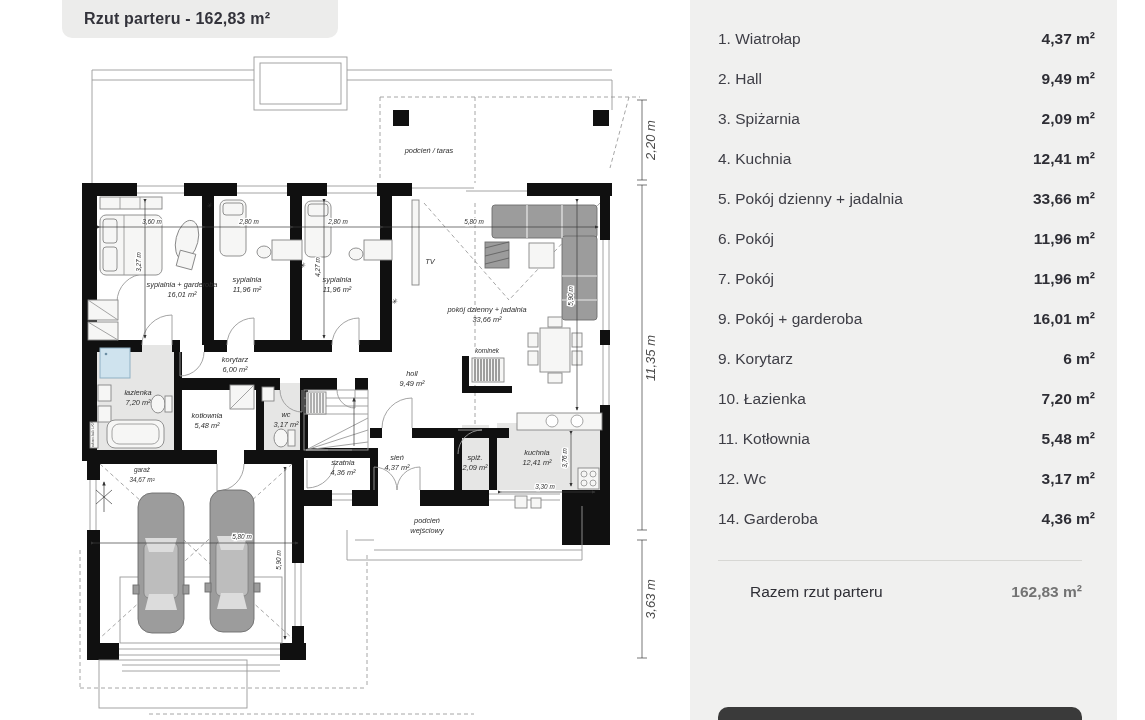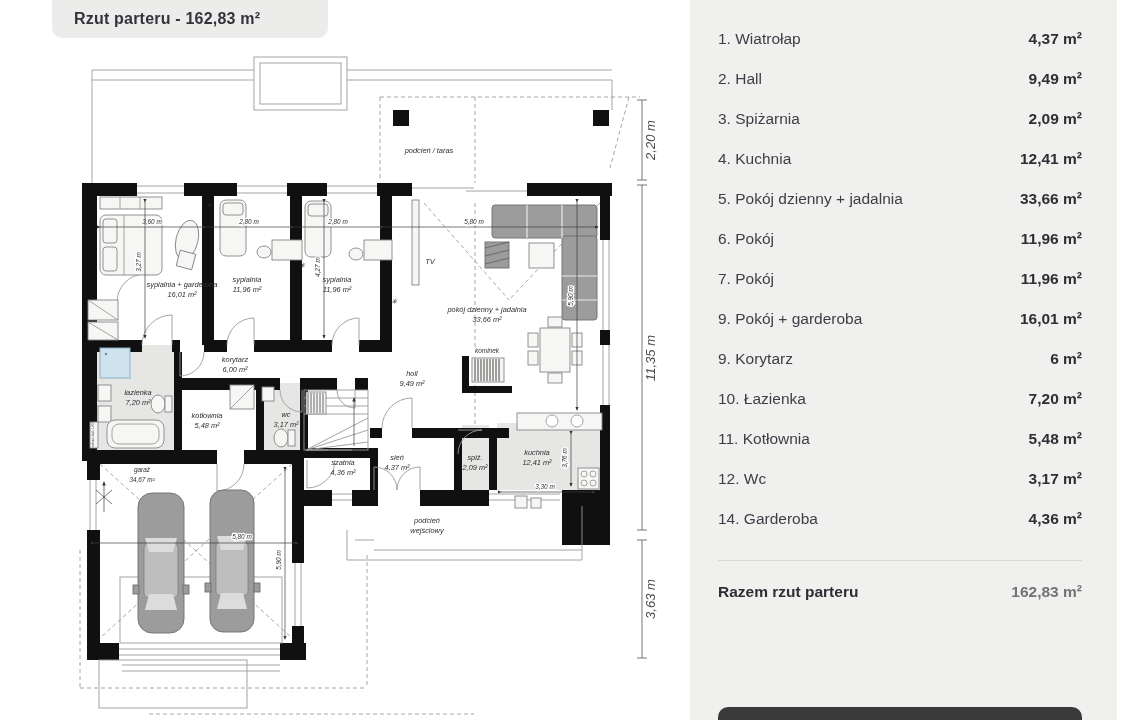--- a/index.html
+++ b/index.html
@@ -1,19 +1,19 @@
 <!DOCTYPE html>
 <html><head>
 <meta charset="utf-8">
 <style>
   html,body{margin:0;padding:0;background:#ffffff;font-family:"Liberation Sans",sans-serif;}
   .stage{position:relative;width:1145px;height:720px;overflow:hidden;background:#fff;}
 
   
-  .tab{position:absolute;left:52px;top:0;width:276px;height:38px;background:#ececeb;
+  .tab{position:absolute;left:62px;top:0;width:276px;height:38px;background:#ececeb;
        border-radius:0 0 10px 10px;display:flex;align-items:center;padding-left:22px;box-sizing:border-box;}
   .tab h1{font-size:16px;font-weight:700;color:#33333b;margin:0;letter-spacing:.2px;}
 
   
   .plan{position:absolute;left:54px;top:38px;width:628px;height:682px;background:#fff;font-style:italic;}
   .plan svg{display:block;}
 
   
   .w{fill:#101010;stroke:none}
   .tl{stroke:#9a9a9a;stroke-width:.9;fill:none}
@@ -24,27 +24,27 @@
   .furg{fill:#9c9c9c;stroke:#6e6e6e;stroke-width:.9}
   .flo{fill:#e6e6e5}
   .lbl{font-family:"Liberation Sans",sans-serif;font-size:7.4px;fill:#2d2d2d;text-anchor:middle}
   .sml{font-family:"Liberation Sans",sans-serif;font-size:4.4px;fill:#4a4a4a;text-anchor:middle}
   .dim{font-family:"Liberation Sans",sans-serif;font-size:6.4px;fill:#2f2f2f;text-anchor:middle;
        paint-order:stroke;stroke:#ffffff;stroke-width:2.6px;}
   .dimb{font-family:"Liberation Sans",sans-serif;font-size:13px;fill:#4b4b4b;text-anchor:middle}
 
   
   .panel{position:absolute;left:690px;top:0;width:427px;height:720px;background:#f0f0ef;box-sizing:border-box;}
-  .rows{padding:19px 35px 0 28px;}
+  .rows{padding:19px 22px 0 28px;}
   .row{height:40px;display:flex;align-items:center;justify-content:space-between;}
   .row .nm{font-size:15.5px;color:#3e3e46;}
   .row .ar{font-size:15.5px;font-weight:700;color:#2e2e35;}
   .divider{height:1px;background:#d7d7d4;margin:21px 35px 0 28px;}
   .totalrow{display:flex;align-items:center;justify-content:space-between;margin:0 35px 0 28px;height:62px;}
-  .totalrow .nm{font-size:15.5px;font-weight:700;color:#2e2e35;}
+  .totalrow .nm{font-size:15.5px;font-weight:400;color:#2e2e35;margin-left:32px;}
   .totalrow .ar{font-size:15.5px;font-weight:700;color:#737373;}
   .cta{position:absolute;left:28px;right:35px;top:707px;height:44px;background:#3a3a3a;border-radius:10px;
        border:none;cursor:pointer;}
 </style>
 </head>
 <body>
 
 <div class="stage">
 
   <div class="tab">

